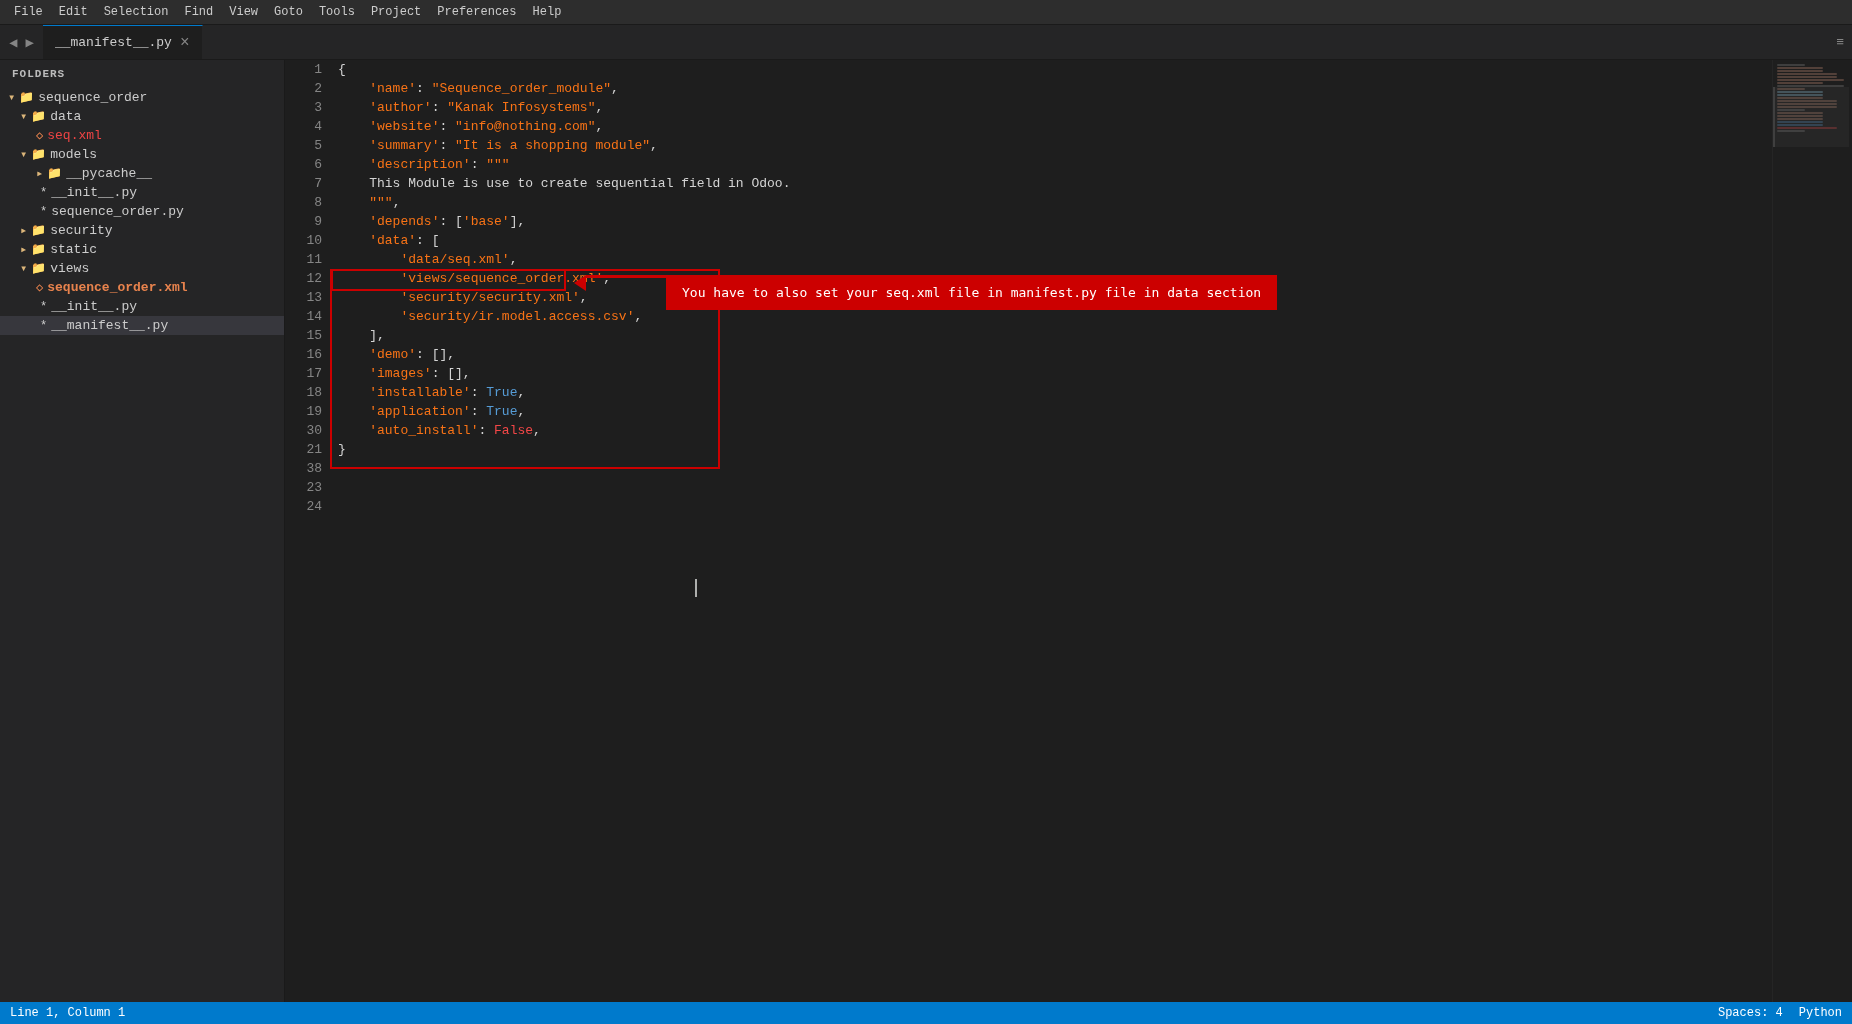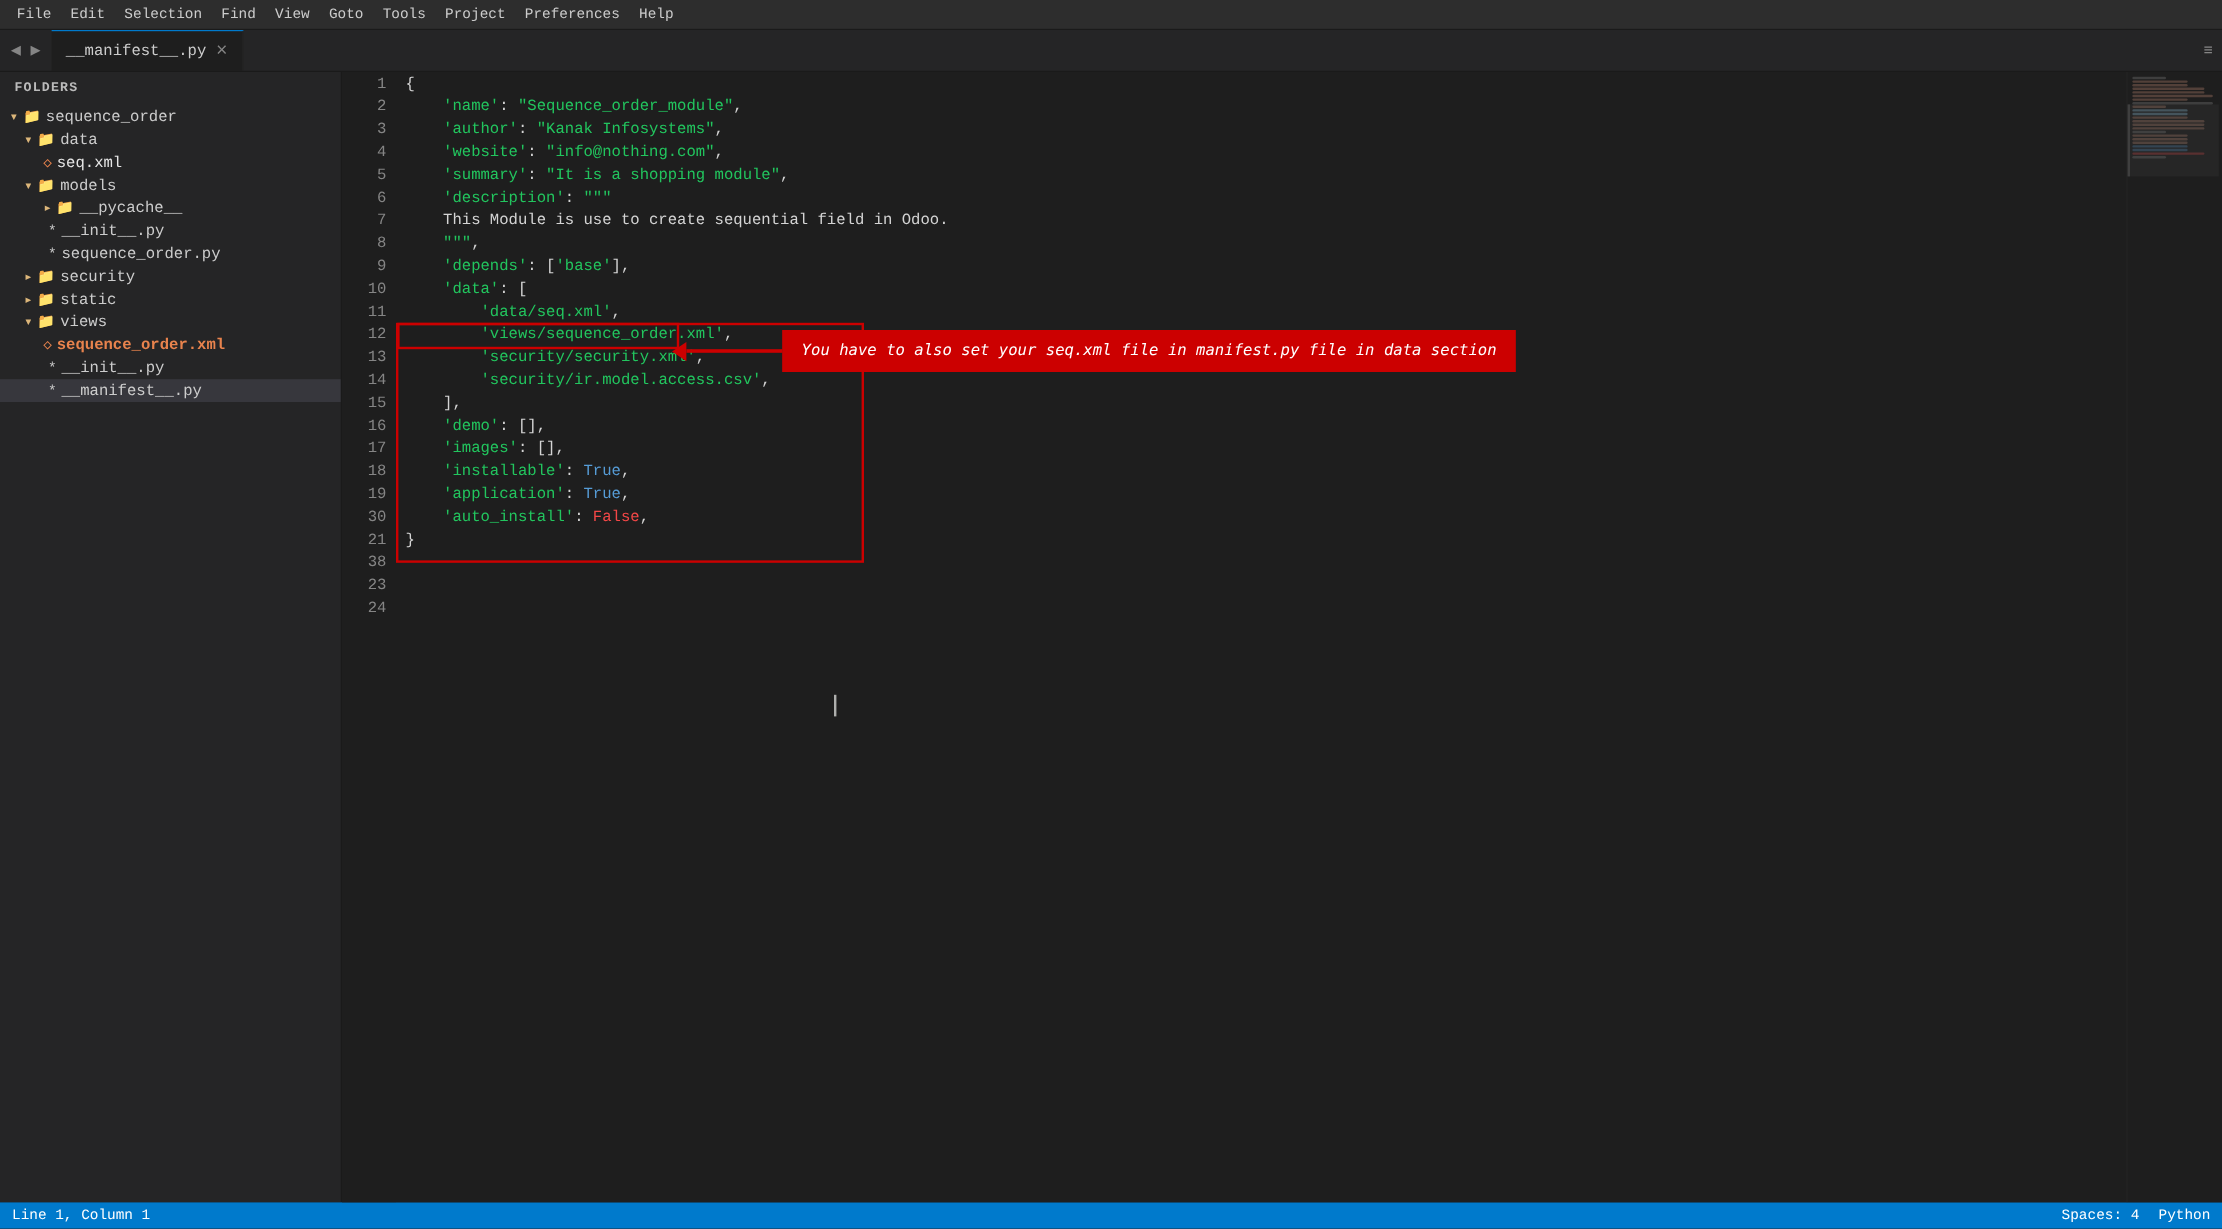--- a/index.html
+++ b/index.html
@@ -154,21 +154,21 @@
       line-height: 19px;
       white-space: pre;
     }
     .ln {
       height: 19px;
       line-height: 19px;
       font-size: 13px;
     }
 
     
-    .str { color: #22c55e; }
+    .str { color: #f97316; }
     .kw-true { color: #569cd6; }
     .kw-false { color: #f44747; }
     .bracket { color: #d4d4d4; }
     @keyframes blink { 0%,100%{opacity:1} 50%{opacity:0} }
 
     
     .statusbar {
       height: 22px;
       background: #007acc;
       display: flex;
@@ -251,21 +251,21 @@
     <div class="tree-item">
       <span class="indent" style="width:20px"></span>
       <span class="icon folder-icon">▾</span>
       <span class="icon folder-icon">📁</span>
       <span>data</span>
     </div>
 
     <div class="tree-item">
       <span class="indent" style="width:36px"></span>
       <span class="icon" style="color:#e8834d;">◇</span>
-      <span style="color:#e5e5e5;"> seq.xml</span>
+      <span style="color:#ef4444;"> seq.xml</span>
     </div>
 
     <div class="tree-item">
       <span class="indent" style="width:20px"></span>
       <span class="icon folder-icon">▾</span>
       <span class="icon folder-icon">📁</span>
       <span>models</span>
     </div>
 
     <div class="tree-item">
@@ -397,25 +397,24 @@
           left: 1px;
           width: 235px;
           height: 22px;
           border: 2px solid #cc0000;
           pointer-events: none;
         "></div>
 
         <div style="
           position: absolute;
           top: 215px;
-          left: 230px;
+          left: 244px;
           display: flex;
-          align-items: center;
+          align-items: flex-start;
           pointer-events: none;
-          font-style: italic;
         ">
 
           <div style="
             width: 0;
             height: 0;
             border-top: 8px solid transparent;
             border-bottom: 8px solid transparent;
             border-right: 12px solid #cc0000;
           "></div>
           <div style="

